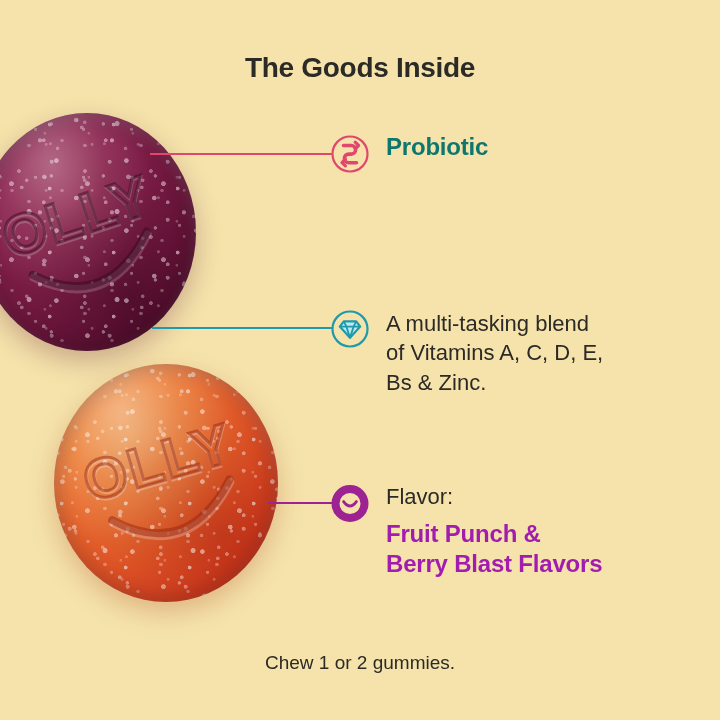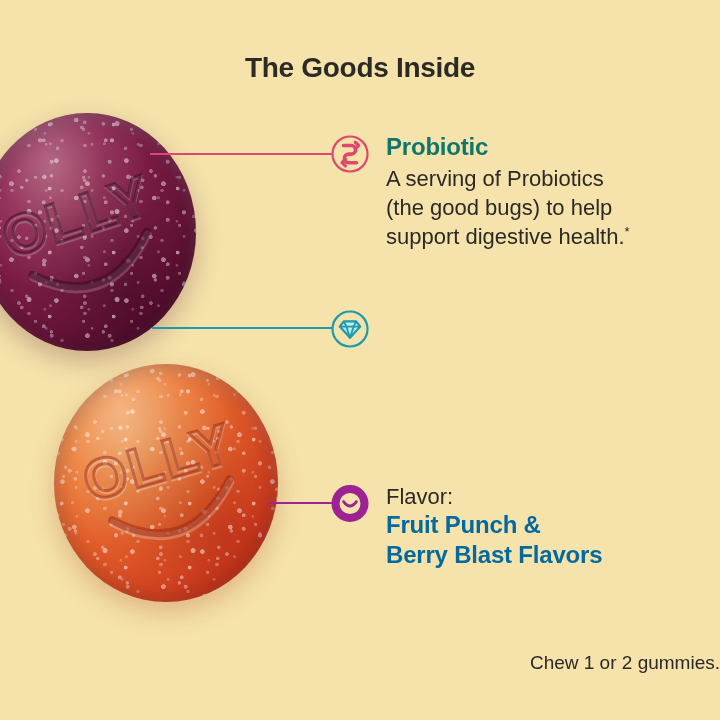--- a/index.html
+++ b/index.html
@@ -33,21 +33,21 @@
     letter-spacing: -0.3px;
     color: #2b2a26;
   }
 
   
   .footer-note {
     position: absolute;
     left: 0;
     top: 652px;
     width: 720px;
-    text-align: right;
+    text-align: center;
     font-size: 19px;
     font-weight: normal;
     color: #2b2a26;
   }
 
   
   .gummy {
     position: absolute;
     border-radius: 50%;
   }
@@ -157,34 +157,34 @@
     color: #0f766e;
     letter-spacing: -0.2px;
     line-height: 1.08;
     margin: 0 0 4px 0;
   }
   .feature-label {
     font-size: 22px;
     font-weight: normal;
     color: #2b2a26;
     line-height: 1.15;
-    margin: 0 0 1px 0;
+    margin: 0 0 10px 0;
   }
   .feature-desc {
     font-size: 22px;
     font-weight: normal;
     color: #2b2a26;
     line-height: 1.33;
     margin: 0;
     white-space: pre-line;
   }
   .feature-desc-bold {
     font-size: 24px;
     font-weight: bold;
-    color: #0369a1;
+    color: #a21caf;
     line-height: 1.25;
     letter-spacing: -0.2px;
     margin: 0;
     white-space: pre-line;
   }
   .sup-asterisk {
     font-size: 13px;
     vertical-align: super;
     line-height: 0;
   }
@@ -234,36 +234,36 @@
     <span class="feature-icon">
       <svg viewBox="0 0 40 40" aria-hidden="true">
         <circle cx="20" cy="20" r="17.5" fill="none" stroke="#e0476f" stroke-width="2.2"></circle>
         <path d="M13.5 11.5 h7.8 a4.3 4.3 0 0 1 0 8.6 h-2.6 a4.3 4.3 0 0 0 0 8.6 h7.8" fill="none" stroke="#e0476f" stroke-width="3.6" stroke-linecap="round" stroke-linejoin="round"></path>
         <path d="M25.2 8.2 l3.4 3.3 -3.4 3.3" fill="none" stroke="#e0476f" stroke-width="3.2" stroke-linecap="round" stroke-linejoin="round"></path>
         <path d="M15.4 25.2 l-3.4 3.4 3.4 3.3" fill="none" stroke="#e0476f" stroke-width="3.2" stroke-linecap="round" stroke-linejoin="round"></path>
       </svg>
     </span>
     <div class="feature-body">
       <p class="feature-heading">Probiotic</p>
-      <p class="feature-desc"><span>A serving of Probiotics
-(the good bugs) to help
-support digestive health.</span><span class="sup-asterisk">*</span></p>
     </div>
   </div>
 
   <div class="feature feature-vitamins">
     <span class="feature-icon">
       <svg viewBox="0 0 40 40" aria-hidden="true">
         <circle cx="20" cy="20" r="17.5" fill="none" stroke="#1f9aaa" stroke-width="2.2"></circle>
         <path d="M13.8 12.4 h12.4 l4.0 5.2 -10.2 11.2 -10.2 -11.2 z" fill="#bfe9f2" stroke="#1f9aaa" stroke-width="2.2" stroke-linejoin="round"></path>
         <path d="M9.8 17.6 h20.4" fill="none" stroke="#1f9aaa" stroke-width="1.8"></path>
         <path d="M13.8 12.4 l2.6 5.2 3.6 11.2 3.6 -11.2 2.6 -5.2" fill="none" stroke="#1f9aaa" stroke-width="1.8" stroke-linejoin="round"></path>
       </svg>
     </span>
     <div class="feature-body">
+      <p class="feature-desc">A multi-tasking blend
+of Vitamins A, C, D, E,
+Bs &amp; Zinc.</p>
     </div>
   </div>
 
   <div class="feature feature-flavor">
     <span class="feature-icon">
       <svg viewBox="0 0 40 40" aria-hidden="true">
         <circle cx="20" cy="19.5" r="14.5" fill="none" stroke="#9c2391" stroke-width="8"></circle>
         <path d="M13.6 17.6 Q20 26.4 26.4 17.6" fill="none" stroke="#9c2391" stroke-width="2.8" stroke-linecap="round"></path>
       </svg>
     </span>

